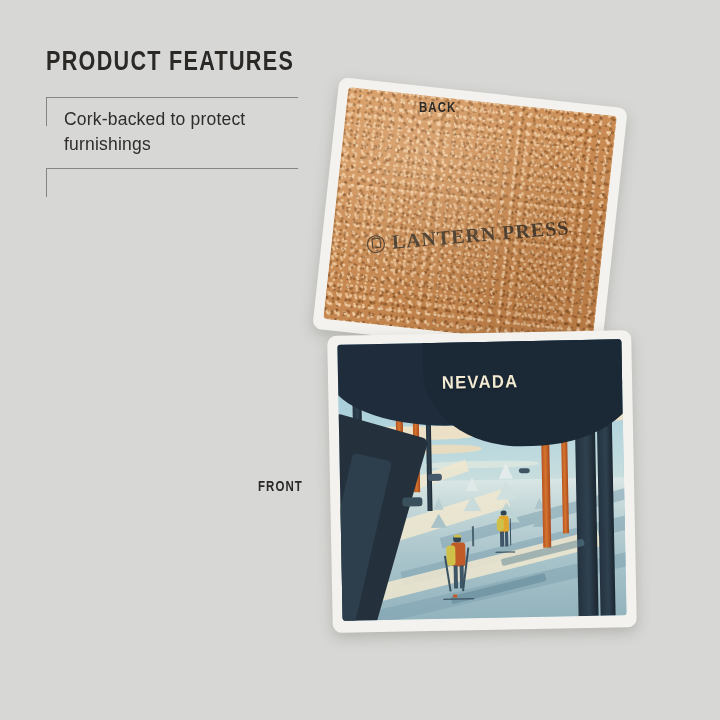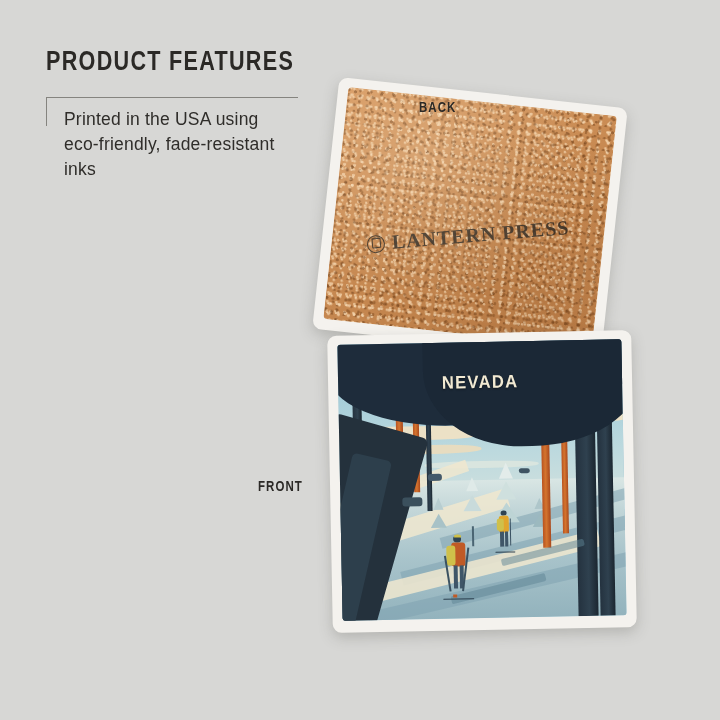--- a/index.html
+++ b/index.html
@@ -215,24 +215,27 @@
 </style>
 </head>
 <body>
 
 <div id="stage">
 
   <div class="features-panel">
     <div class="features-title">PRODUCT FEATURES</div>
 
 
-
     <div class="feature-item">
       <span class="tick"></span>
-      <div class="feature-text">Printed in the USA using eco-friendly, fade-resistant inks</div>
+      <div class="feature-text">Cork-backed to protect furnishings</div>
+    </div>
+
+    <div class="feature-item">
+      <span class="tick"></span>
     </div>
   </div>
 
   <div class="coaster" id="coaster-back">
     <div class="cork-face">
       <div class="brand">
         <span class="brand-mark"></span>
         <span class="brand-text">LANTERN PRESS</span>
       </div>
     </div>

